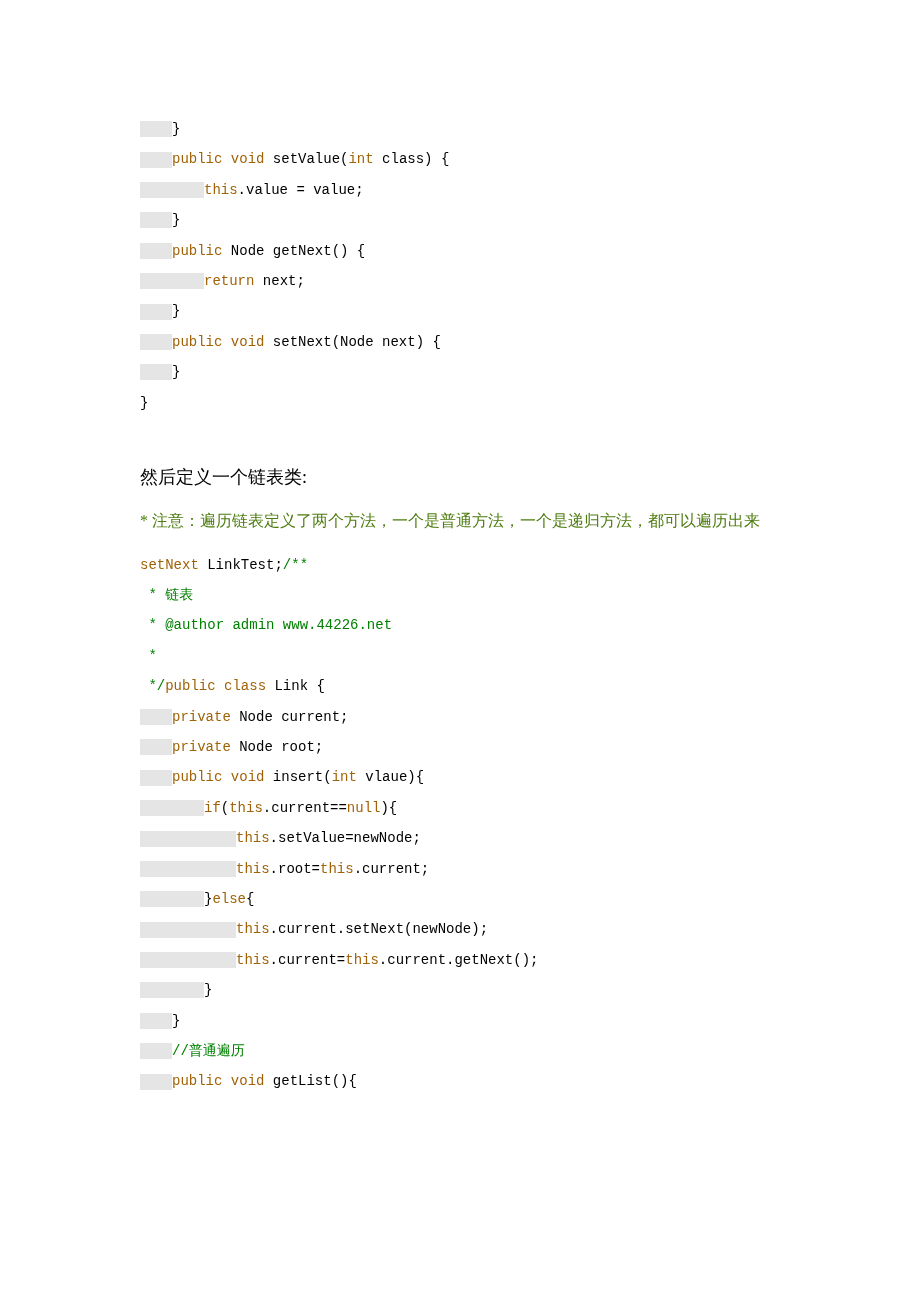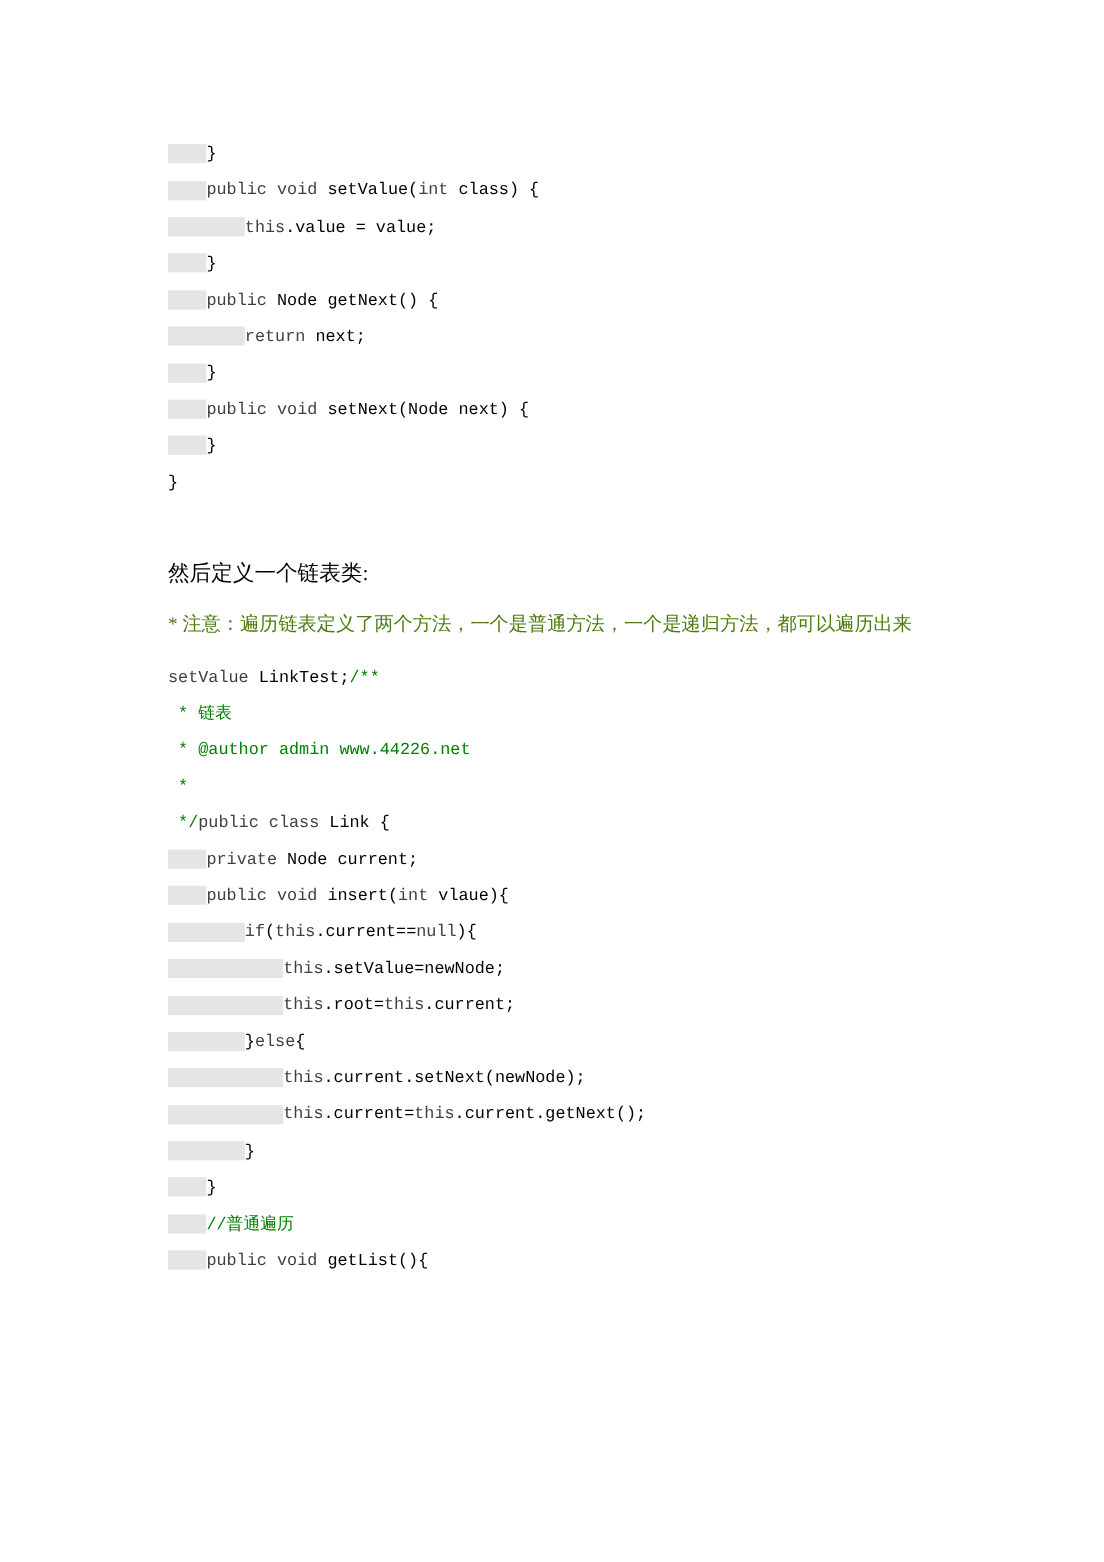--- a/index.html
+++ b/index.html
@@ -22,21 +22,21 @@
   }
   .indent-bg {
     display: inline-block;
     background: #e5e5e5;
     height: 16px;
     vertical-align: middle;
   }
   .w1 { width: 32px; }
   .w2 { width: 64px; }
   .w3 { width: 96px; }
-  .kw-blue { color: #404040; }
+  .kw-blue { color: #a16207; }
   .kw-green { color: #008000; }
   .cn-text {
     font-family: "SimSun", "宋体", serif;
     font-size: 18px;
     color: #000;
     margin: 48px 0 14px 0;
     line-height: 1.7;
   }
   .note-red {
     font-family: "SimSun", "宋体", serif;
@@ -75,32 +75,33 @@
   <div class="code-line"><span class="indent-bg w1"></span><span class="kw-blue">public</span><span class="kw-blue"> void</span><span> setNext(Node next) {</span></div>
 
 
   <div class="code-line"><span class="indent-bg w1"></span><span>}</span></div>
 
   <div class="code-line"><span>}</span></div>
 
   <div class="cn-text">然后定义一个链表类:</div>
   <div class="note-red">* 注意：遍历链表定义了两个方法，一个是普通方法，一个是递归方法，都可以遍历出来</div>
 
-  <div class="code-line"><span class="kw-blue">setValue</span><span> LinkTest;</span><span class="kw-green">/**</span></div>
+  <div class="code-line"><span class="kw-blue">setNext</span><span> LinkTest;</span><span class="kw-green">/**</span></div>
 
   <div class="comment-block"><span class="kw-green"> * </span><span class="kw-green">链表</span></div>
 
   <div class="comment-block"><span class="kw-green"> * </span><span class="kw-green">@author</span><span class="kw-green"> admin www.44226.net</span></div>
 
   <div class="comment-block"><span class="kw-green"> *</span></div>
 
   <div class="code-line"><span class="kw-green"> */</span><span class="kw-blue">public</span><span class="kw-blue"> class</span><span> Link {</span></div>
 
   <div class="code-line"><span class="indent-bg w1"></span><span class="kw-blue">private</span><span> Node current;</span></div>
 
+  <div class="code-line"><span class="indent-bg w1"></span><span class="kw-blue">private</span><span> Node root;</span></div>
 
   <div class="code-line"><span class="indent-bg w1"></span><span class="kw-blue">public</span><span class="kw-blue"> void</span><span> insert(</span><span class="kw-blue">int</span><span> vlaue){</span></div>
 
 
   <div class="code-line"><span class="indent-bg w2"></span><span class="kw-blue">if</span><span>(</span><span class="kw-blue">this</span><span>.current==</span><span class="kw-blue">null</span><span>){</span></div>
 
   <div class="code-line"><span class="indent-bg w3"></span><span class="kw-blue">this</span><span>.setValue=newNode;</span></div>
 
   <div class="code-line"><span class="indent-bg w3"></span><span class="kw-blue">this</span><span>.root=</span><span class="kw-blue">this</span><span>.current;</span></div>
 

